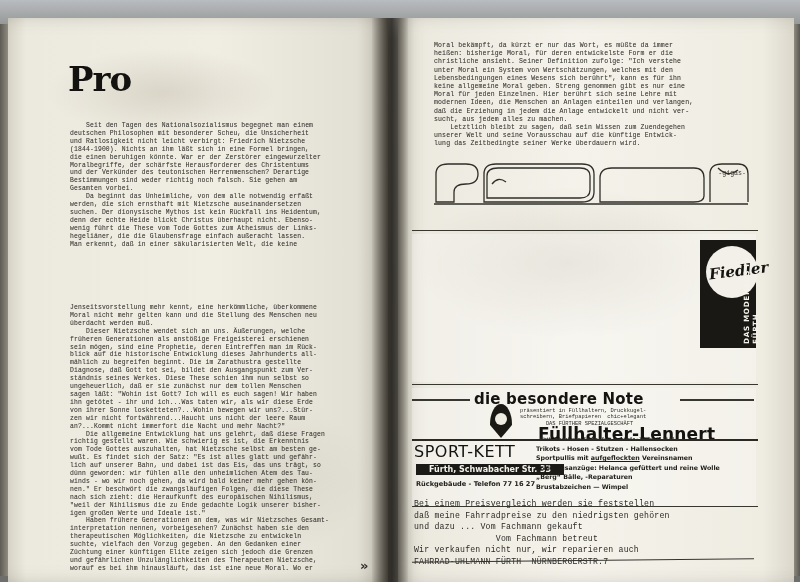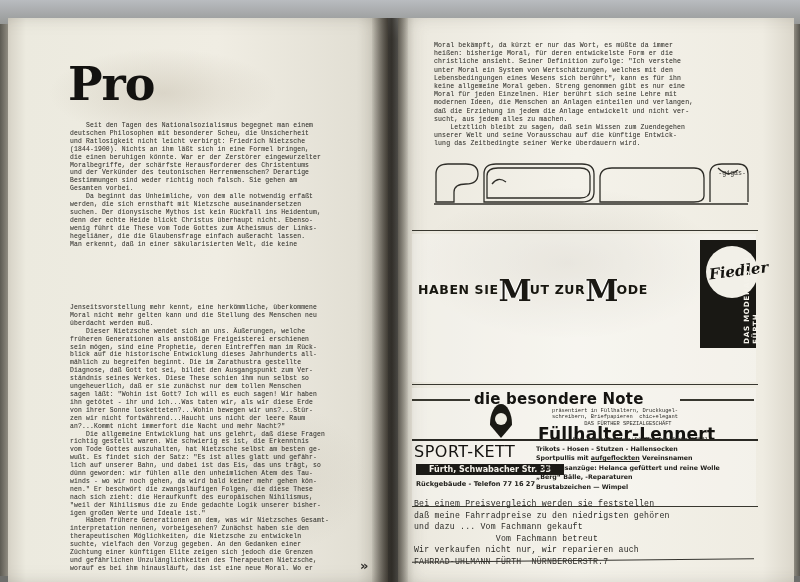--- a/index.html
+++ b/index.html
@@ -59,21 +59,21 @@
     opacity:.93;
   }
   .headline{
     font-family:"DejaVu Serif","Liberation Serif",serif;
     font-weight:700;color:#131210;
     letter-spacing:-1px;
     line-height:.9;
   }
 
   
-  #title-pro{position:absolute;left:60px;top:46px;font-size:46px;}
+  #title-pro{position:absolute;left:60px;top:46px;font-size:34px;}
   #col-a{position:absolute;left:62px;top:104px;width:300px;}
   #title-nietzsche{position:absolute;left:58px;top:228px;font-size:45px;}
   #col-b{position:absolute;left:62px;top:286px;width:302px;}
   #cont-arrow{position:absolute;left:352px;top:540px;font-size:13px;color:#2c2b28;
     font-family:"DejaVu Sans",sans-serif;font-weight:700;}
 
   
   #col-c{position:absolute;left:434px;top:24px;width:312px;font-size:6.5px;line-height:8.2px;}
   #sig{position:absolute;left:434px;top:152px;width:312px;text-align:right;font-size:6.6px;}
 
@@ -100,21 +100,21 @@
     background:#f2f0e8;border-radius:50%;}
   #fiedler-word{position:absolute;left:297px;top:28px;width:56px;
     font-family:"DejaVu Serif",serif;font-style:italic;font-weight:700;
     font-size:15px;color:#14130f;transform:rotate(-7deg);}
   #fiedler-vert{position:absolute;left:330px;top:10px;width:100px;
     font-family:"DejaVu Sans",sans-serif;font-weight:700;font-size:7.2px;
     letter-spacing:.7px;color:#f4f2ea;
     transform-origin:0 0;transform:rotate(-90deg) translate(-100px,0);}
 
   
-  #ad-pen{left:414px;top:366px;width:344px;height:54px;text-align:center;}
+  #ad-pen{left:414px;top:366px;width:344px;height:54px;}
   #pen-title{position:absolute;left:62px;top:2px;
     font-family:"DejaVu Sans",sans-serif;font-weight:700;font-size:15px;
     letter-spacing:.2px;color:#141310;}
   #pen-sub{position:absolute;left:108px;top:20px;width:190px;
     font-family:"Liberation Mono",monospace;font-size:5.4px;line-height:6.4px;
     color:#2e2d29;}
   #pen-name{position:absolute;left:126px;top:36px;
     font-family:"DejaVu Sans",sans-serif;font-weight:700;font-size:17px;
     letter-spacing:.2px;color:#141310;}
   #pen-addr{position:absolute;left:128px;top:49px;width:200px;
@@ -256,23 +256,20 @@
           <path d="M168 44 L168 20 Q168 10 180 10 L262 10 Q272 10 272 20 L272 38 Q272 44 262 44 Z"></path>
           <path d="M278 44 L278 16 Q278 6 290 6 L306 6 Q316 6 316 16 L316 44"></path>
           <path d="M286 10 Q296 20 306 12"></path>
           <path d="M2 46 L316 46"></path>
         </g>
       </svg>
 
       <div class="hr" style="left:14px;top:212px;width:346px;"></div>
 
       <div class="ad" id="ad-mode" style="left:14px;top:216px;">
-        <div id="mode-line1">
-          <span>HABEN SIE</span><span class="bigM">M</span><span>UT ZUR</span><span class="bigM">M</span><span>ODE</span>
-        </div>
 
         <div id="fiedler-box"></div>
         <div id="fiedler-circle"></div>
         <div id="fiedler-word">Fiedler</div>
         <div id="fiedler-vert">DAS MODEHAUS IN FÜRTH</div>
       </div>
 
       <div class="hr" style="left:14px;top:366px;width:346px;"></div>
 
       <div class="ad" id="ad-pen" style="left:14px;top:370px;">

